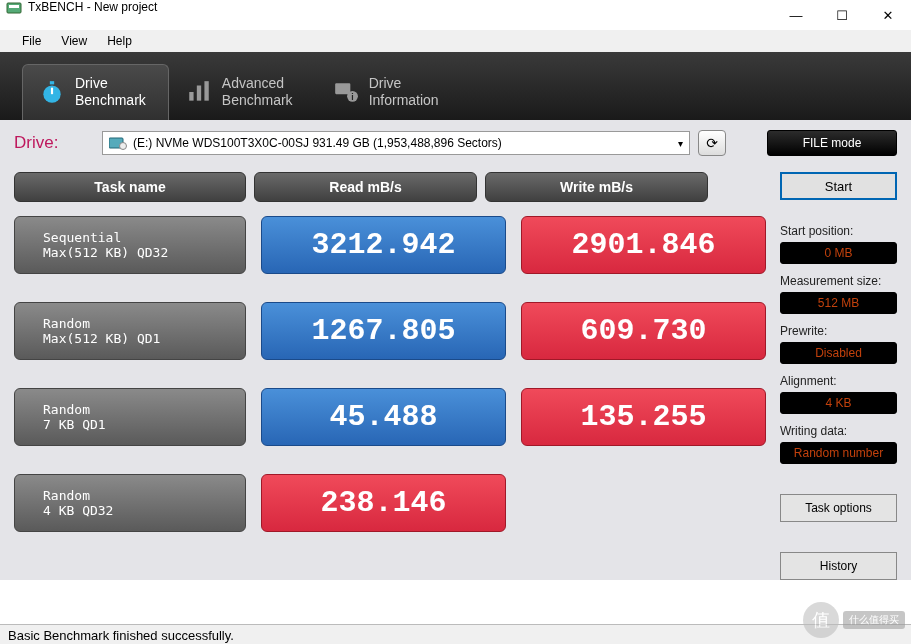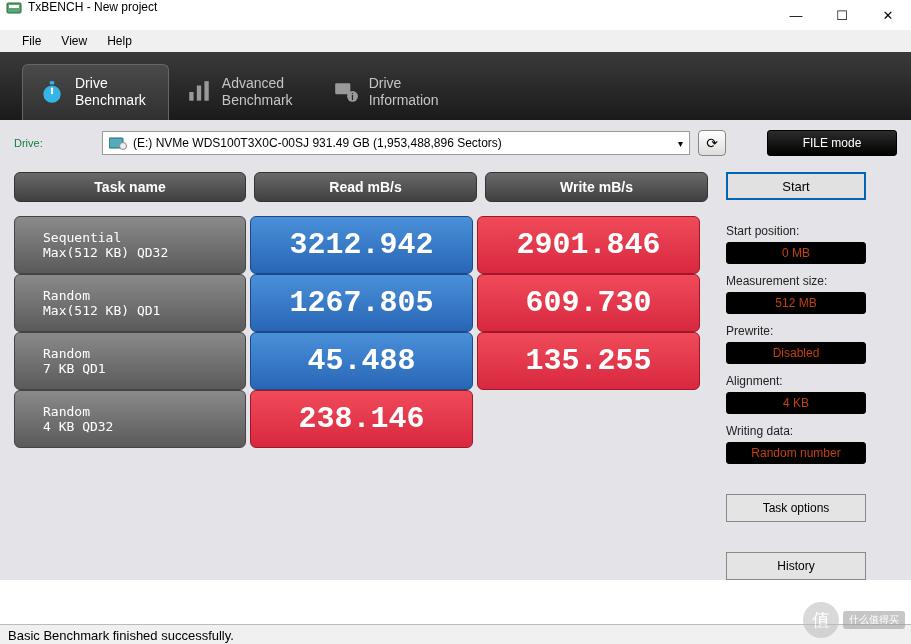--- a/index.html
+++ b/index.html
@@ -14,39 +14,39 @@
 .menubar { height: 22px; background: #f0f0f0; display: flex; align-items: center; padding: 0 12px; font-size: 12px; }
 .menu-item { padding: 2px 10px; cursor: pointer; }
 
 .top-tabs { background: linear-gradient(#3a3a3a, #1a1a1a); height: 68px; display: flex; align-items: flex-end; padding: 0 22px; }
 .tab { display: flex; align-items: center; gap: 10px; color: #c5c5c5; padding: 10px 22px 12px 16px; cursor: pointer; border-radius: 6px 6px 0 0; height: 56px; border: 1px solid transparent; border-bottom: none; }
 .tab.active { background: linear-gradient(#4a4a4a, #303030); color: #fff; border-color: #666; }
 .tab .tab-icon { width: 26px; height: 26px; display: flex; align-items: center; justify-content: center; }
 .tab .tab-label { font-size: 14px; line-height: 1.15; }
 
 .drive-row { display: flex; align-items: center; padding: 10px 14px; gap: 8px; background: #e4e4e8; }
-.drive-label { font-size: 11px; color: #15803d; width: 80px; }
+.drive-label { font-size: 17px; color: #be185d; width: 80px; }
 .drive-select { flex: 0 0 588px; height: 24px; border: 1px solid #999; background: #fff; font-size: 12px; display: flex; align-items: center; padding: 0 6px; cursor: pointer; position: relative; }
 .drive-select .disk-icon { width: 18px; height: 14px; margin-right: 6px; }
 .drive-select .chev { position: absolute; right: 6px; font-size: 10px; }
 .refresh-btn { width: 28px; height: 26px; border: 1px solid #888; border-radius: 4px; background: linear-gradient(#fff,#ddd); cursor: pointer; display: flex; align-items: center; justify-content: center; font-size: 14px; }
 .mode-btn { margin-left: auto; width: 130px; height: 26px; background: linear-gradient(#2c2c2c,#000); color: #fff; font-size: 12px; border: 1px solid #000; border-radius: 3px; cursor: pointer; display: flex; align-items: center; justify-content: center; }
 
 .main { display: flex; padding: 6px 14px 0 14px; gap: 14px; background: #e4e4e8; }
 
 .bench-table { flex: 0 0 698px; }
 .bench-header { display: flex; gap: 8px; margin-bottom: 14px; }
 .bench-header .hcell { background: linear-gradient(#6a6a6a,#404040); color: #fff; border-radius: 6px; height: 30px; display: flex; align-items: center; justify-content: center; font-size: 14px; font-weight: 600; border: 1px solid #333; }
 .bench-header .hcell.c1 { width: 232px; }
 .bench-header .hcell.c2 { width: 223px; }
 .bench-header .hcell.c3 { width: 223px; }
 
-.bench-row { display: flex; gap: 4px; margin-bottom: 0; }
+.bench-row { display: flex; gap: 15px; margin-bottom: 28px; }
 .task-cell { width: 232px; height: 58px; background: linear-gradient(#8a8a8a,#5a5a5a); border: 1px solid #444; border-radius: 6px; color: #fff; display: flex; flex-direction: column; justify-content: center; padding-left: 28px; font-size: 13px; font-family: Consolas, monospace; }
-.val-cell { width: 223px; height: 58px; border-radius: 6px; display: flex; align-items: center; justify-content: center; font-family: Consolas, "Courier New", monospace; font-size: 30px; font-weight: bold; color: #fff; border: 1px solid rgba(0,0,0,0.3); }
+.val-cell { width: 245px; height: 58px; border-radius: 6px; display: flex; align-items: center; justify-content: center; font-family: Consolas, "Courier New", monospace; font-size: 30px; font-weight: bold; color: #fff; border: 1px solid rgba(0,0,0,0.3); }
 .val-cell.read { background: linear-gradient(#4a90d9,#2866b5); border-color: #1a4a8a; }
 .val-cell.write { background: linear-gradient(#f04a5a,#d8283f); border-color: #a01828; }
 
 .side { width: 140px; display: flex; flex-direction: column; gap: 4px; font-size: 12px; }
 .start-btn { height: 28px; border: 2px solid #0066b3; background: #e1e1e1; display: flex; align-items: center; justify-content: center; font-size: 13px; cursor: pointer; margin-bottom: 14px; }
 .side-label { color: #222; margin-top: 6px; }
 .side-value { background: #000; color: #c2410c; border-radius: 3px; height: 22px; display: flex; align-items: center; justify-content: center; font-size: 12px; border: 1px solid #000; }
 .side-btn { height: 28px; border: 1px solid #888; background: #e4e4e4; display: flex; align-items: center; justify-content: center; cursor: pointer; margin-top: 26px; font-size: 12px; }
 
 .statusbar { position: absolute; left: 0; right: 0; bottom: 0; height: 20px; background: #f0f0f0; border-top: 1px solid #bbb; font-size: 13px; padding: 3px 8px; }

